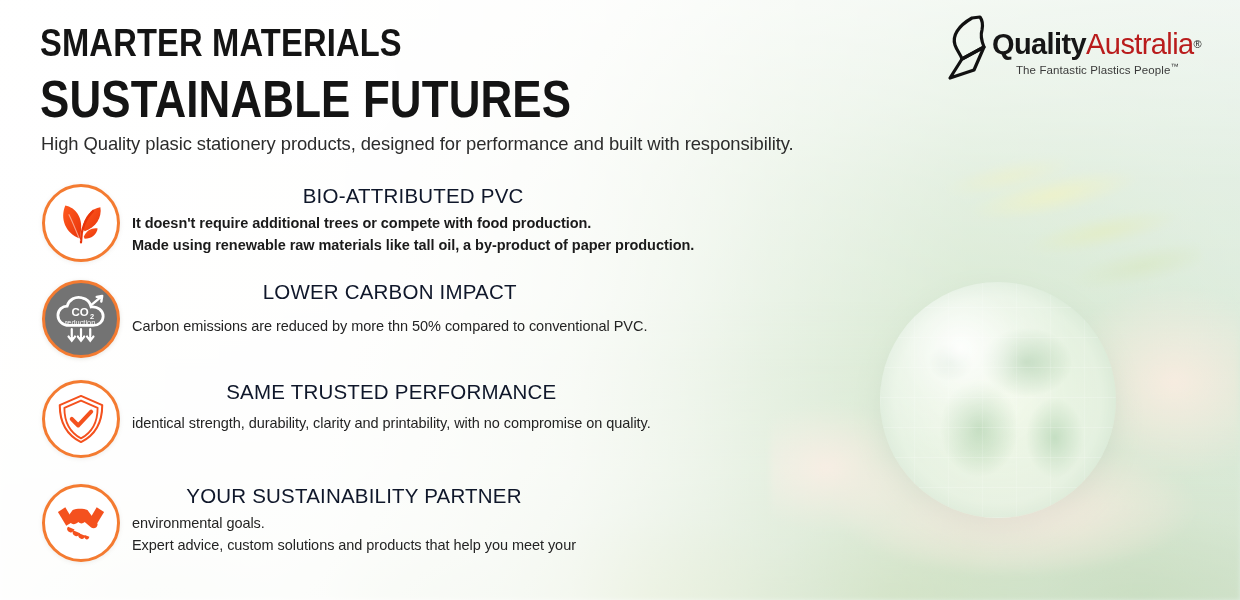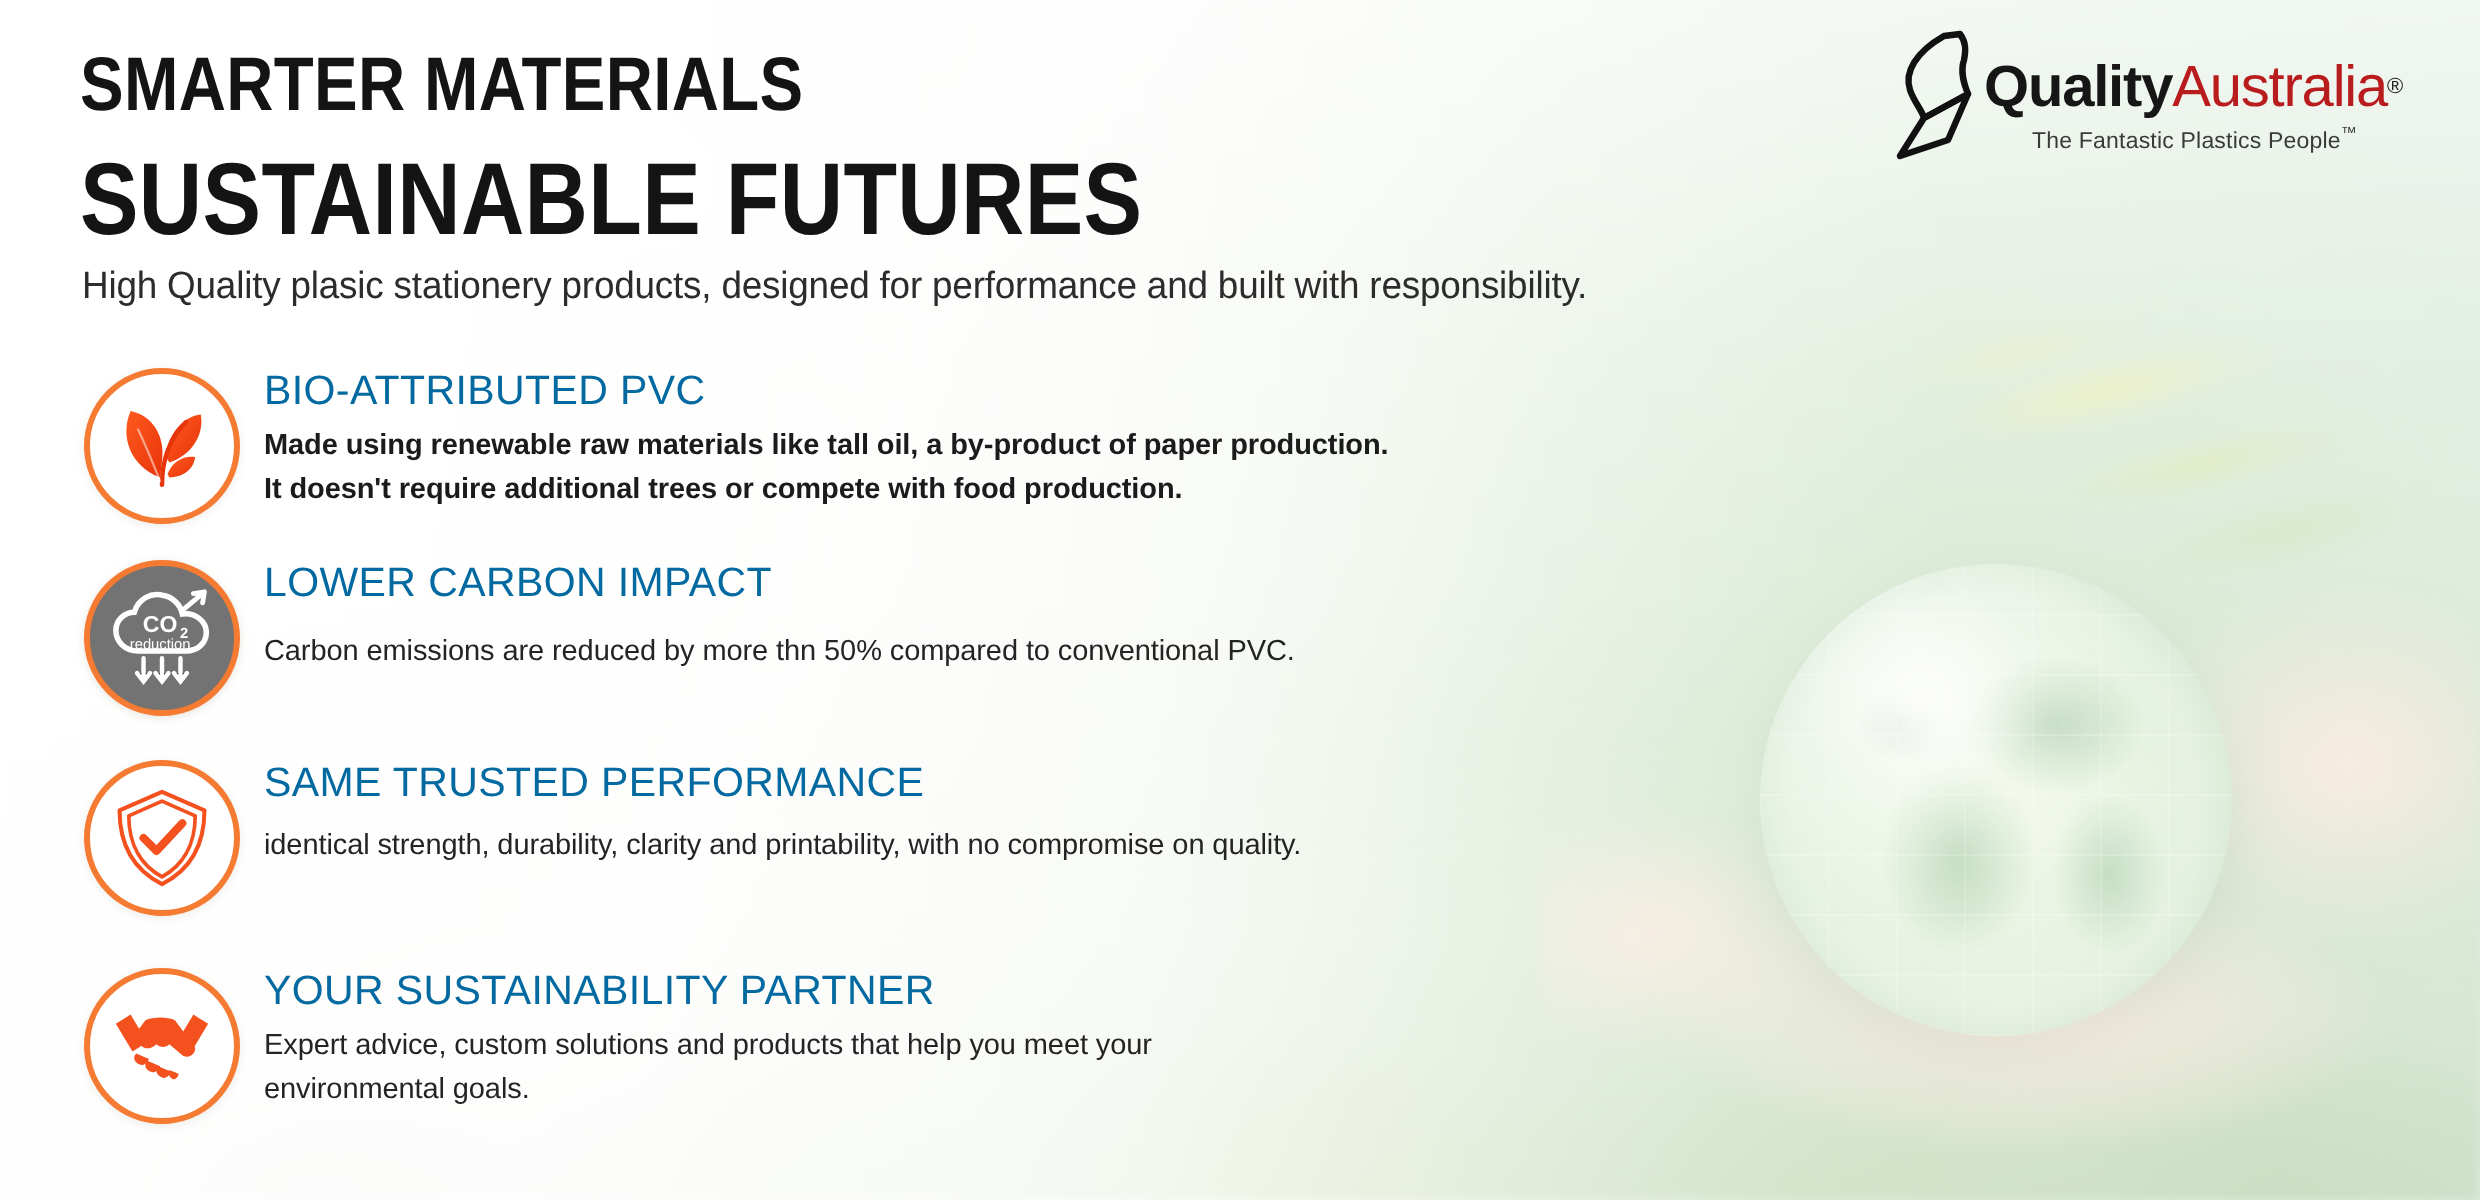--- a/index.html
+++ b/index.html
@@ -149,24 +149,25 @@
     background: #737373;
     border: 3px solid #f47b31;
     box-sizing: border-box;
     box-shadow: 0 1px 4px rgba(120,110,90,0.18);
   }
   .feature-icon svg { position: absolute; inset: 0; width: 100%; height: 100%; }
 
   .feature-text { position: absolute; left: 132px; }
   .feature-title {
     font-size: 20.5px;
-    color: #0369a1;
+    color: #0f172a;
     letter-spacing: .2px;
     white-space: nowrap;
     margin-bottom: 4px;
+    text-align: center;
   }
   .feature-body {
     font-size: 14.5px;
     color: #242424;
     line-height: 1.55;
     letter-spacing: -0.05px;
   }
   .feature-body.bold { font-weight: bold; color: #1b1b1b; }
   .feature-body .ln { display: block; white-space: nowrap; }
 </style>
@@ -222,22 +223,22 @@
             <path d="M38 56 C22 50, 16 34, 22 20 C33 22, 41 33, 39 47 Z" fill="url(#gLeaf)"></path>
             <path d="M41 45 C42 32, 51 23, 60 22 C62 33, 55 44, 43 48 Z" fill="url(#gLeaf)"></path>
             <path d="M42 54 C45 47, 51 44, 57 45 C56 52, 50 56, 43 56 Z" fill="url(#gLeaf)"></path>
             <path d="M39 60 C39 48, 42 36, 52 26" fill="none" stroke="#e8340a" stroke-width="2.4" stroke-linecap="round"></path>
             <path d="M38 58 C34 48, 30 38, 26 30" fill="none" stroke="#ffffff" stroke-width="1.2" stroke-linecap="round" opacity="0.5"></path>
           </svg>
         </div>
         <div class="feature-text" style="top:0;">
           <div class="feature-title">BIO-ATTRIBUTED PVC</div>
           <div class="feature-body bold">
+            <span class="ln">It doesn't require additional trees or compete with food production.</span>
             <span class="ln">Made using renewable raw materials like tall oil, a by-product of paper production.</span>
-            <span class="ln">It doesn't require additional trees or compete with food production.</span>
           </div>
         </div>
       </div>
 
       <div class="feature" style="top:280px; left:0; right:0; height:86px;">
         <div class="feature-icon icon-solid" style="top:0;">
           <svg viewBox="0 0 78 78" xmlns="http://www.w3.org/2000/svg">
             <path d="M26 46 C19 46, 14 41, 14 35 C14 29, 19 25, 24 25 C26 18, 33 14, 40 16 C45 17, 49 21, 50 26 C57 25, 63 30, 63 36 C63 42, 58 46, 52 46 Z" fill="none" stroke="#ffffff" stroke-width="3"></path>
             <text x="38" y="36" font-family="Liberation Sans, sans-serif" font-size="12.5" font-weight="bold" fill="#ffffff" text-anchor="middle">CO</text>
             <text x="51" y="39" font-family="Liberation Sans, sans-serif" font-size="8" font-weight="bold" fill="#ffffff" text-anchor="middle">2</text>
@@ -284,21 +285,21 @@
               <path d="M25 43 C23 45, 24 48, 27 49 C29 50, 31 48, 32 46 Z"></path>
               <path d="M31 47 C29 49, 30 52, 33 53 C35 54, 37 52, 38 50 Z"></path>
               <path d="M37 50 C35 52, 36 55, 39 56 C41 57, 43 55, 44 53 Z"></path>
               <path d="M43 52 C42 54, 43 56, 45 57 C47 57, 48 55, 48 54 Z"></path>
             </g>
           </svg>
         </div>
         <div class="feature-text" style="top:0;">
           <div class="feature-title">YOUR SUSTAINABILITY PARTNER</div>
           <div class="feature-body">
+            <span class="ln">environmental goals.</span>
             <span class="ln">Expert advice, custom solutions and products that help you meet your</span>
-            <span class="ln">environmental goals.</span>
           </div>
         </div>
       </div>
 
     </div>
   </div>
 </div>
 
 </body></html>

